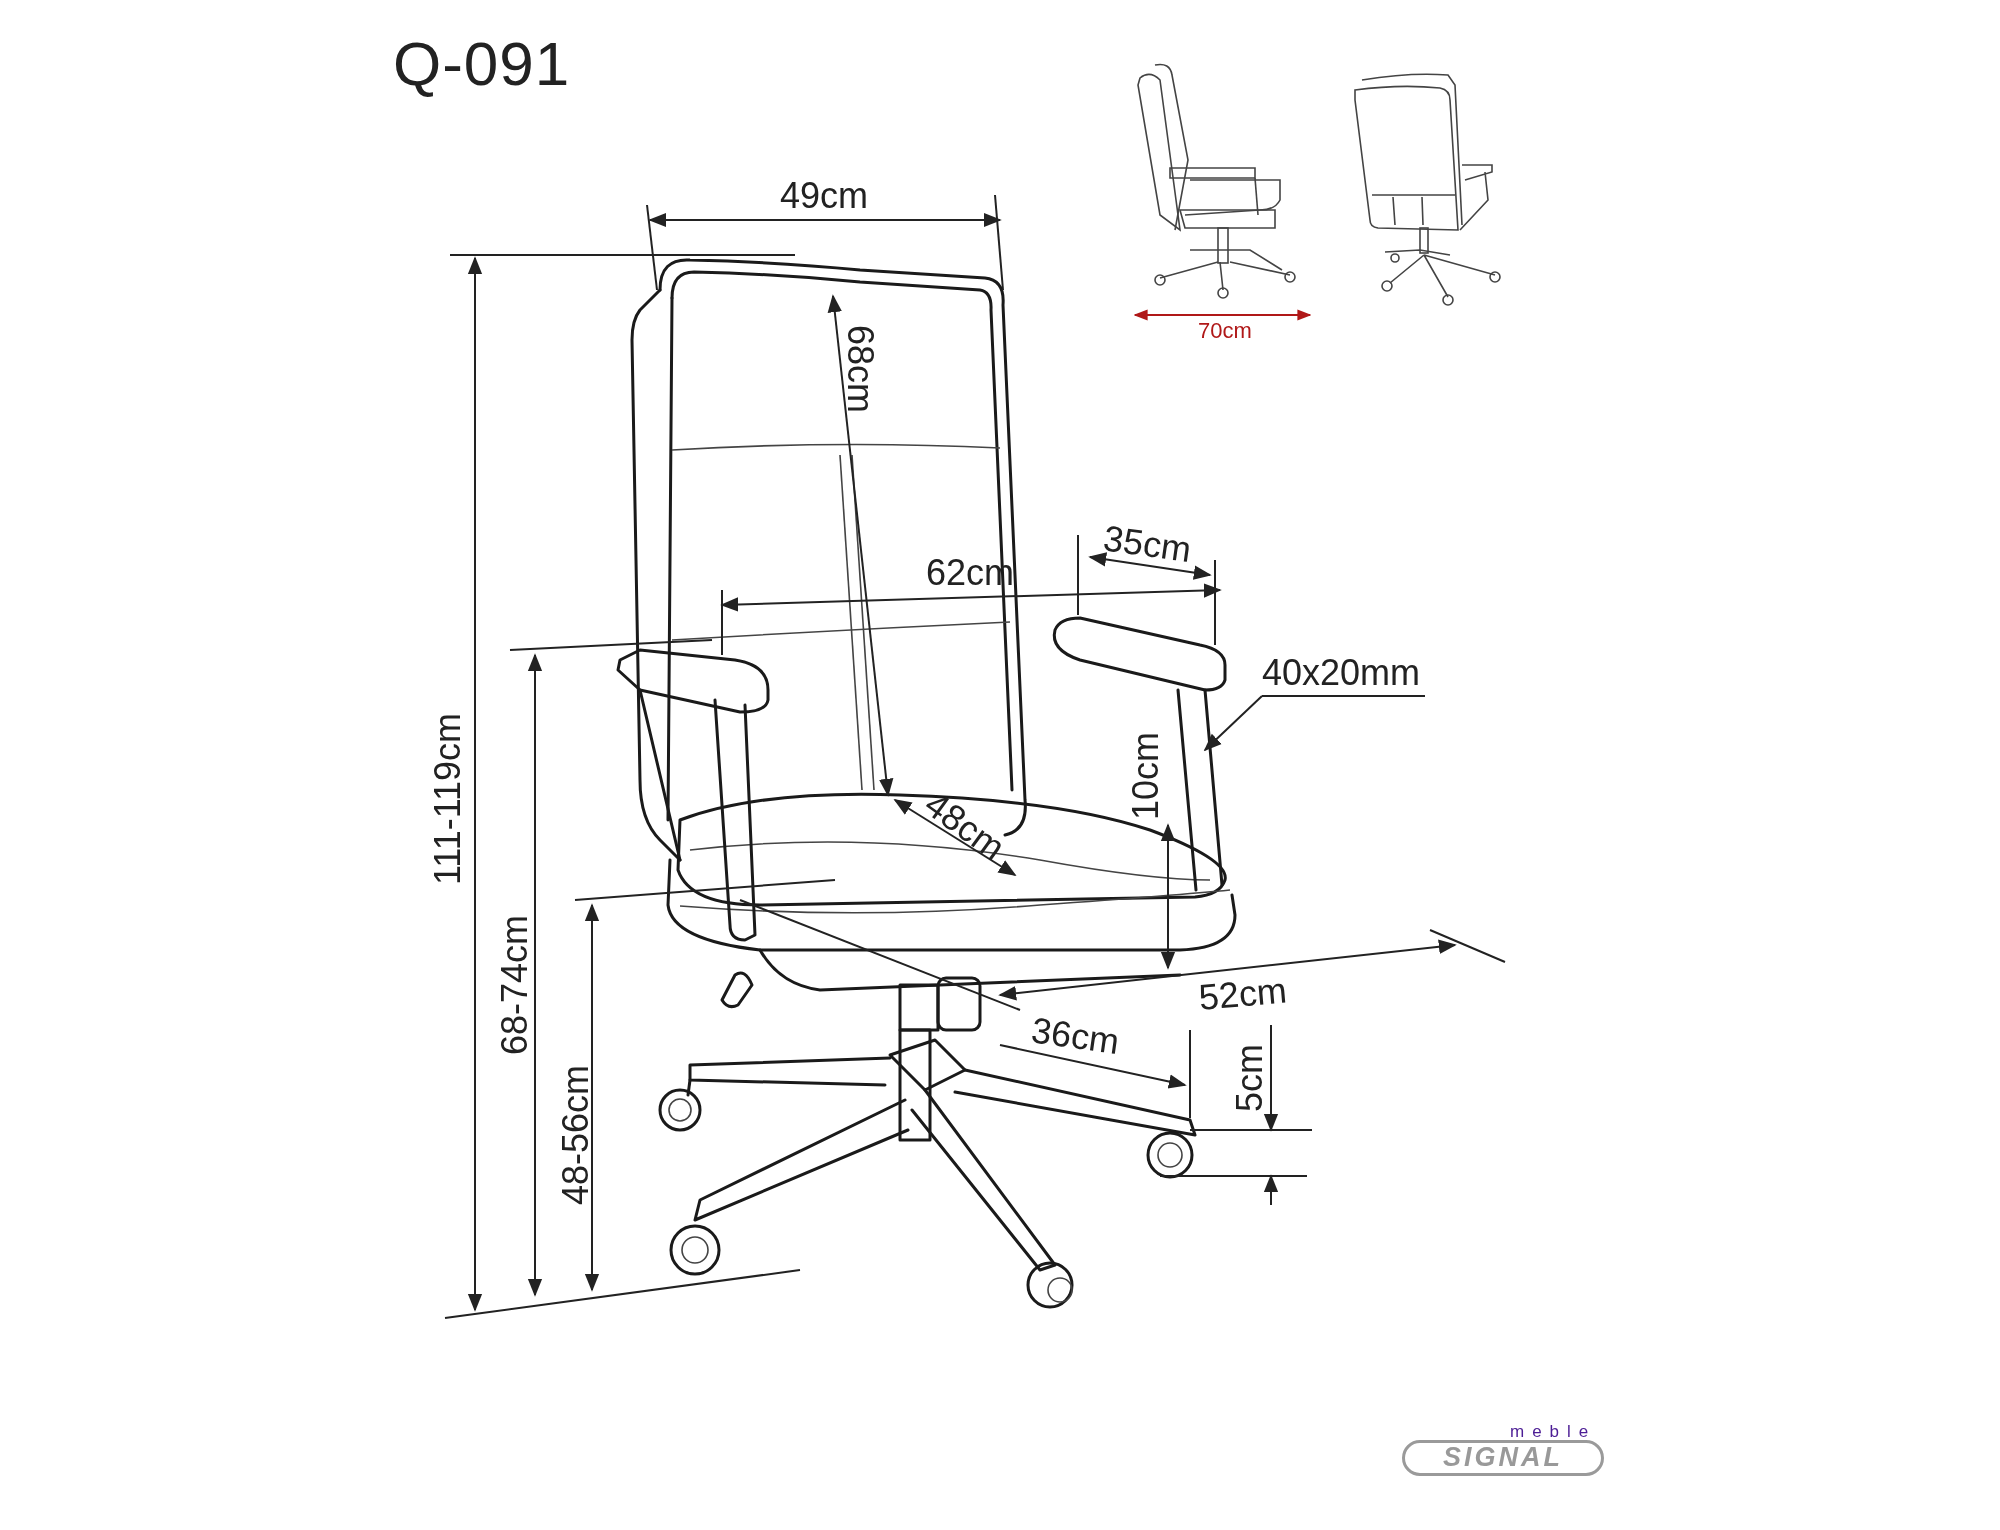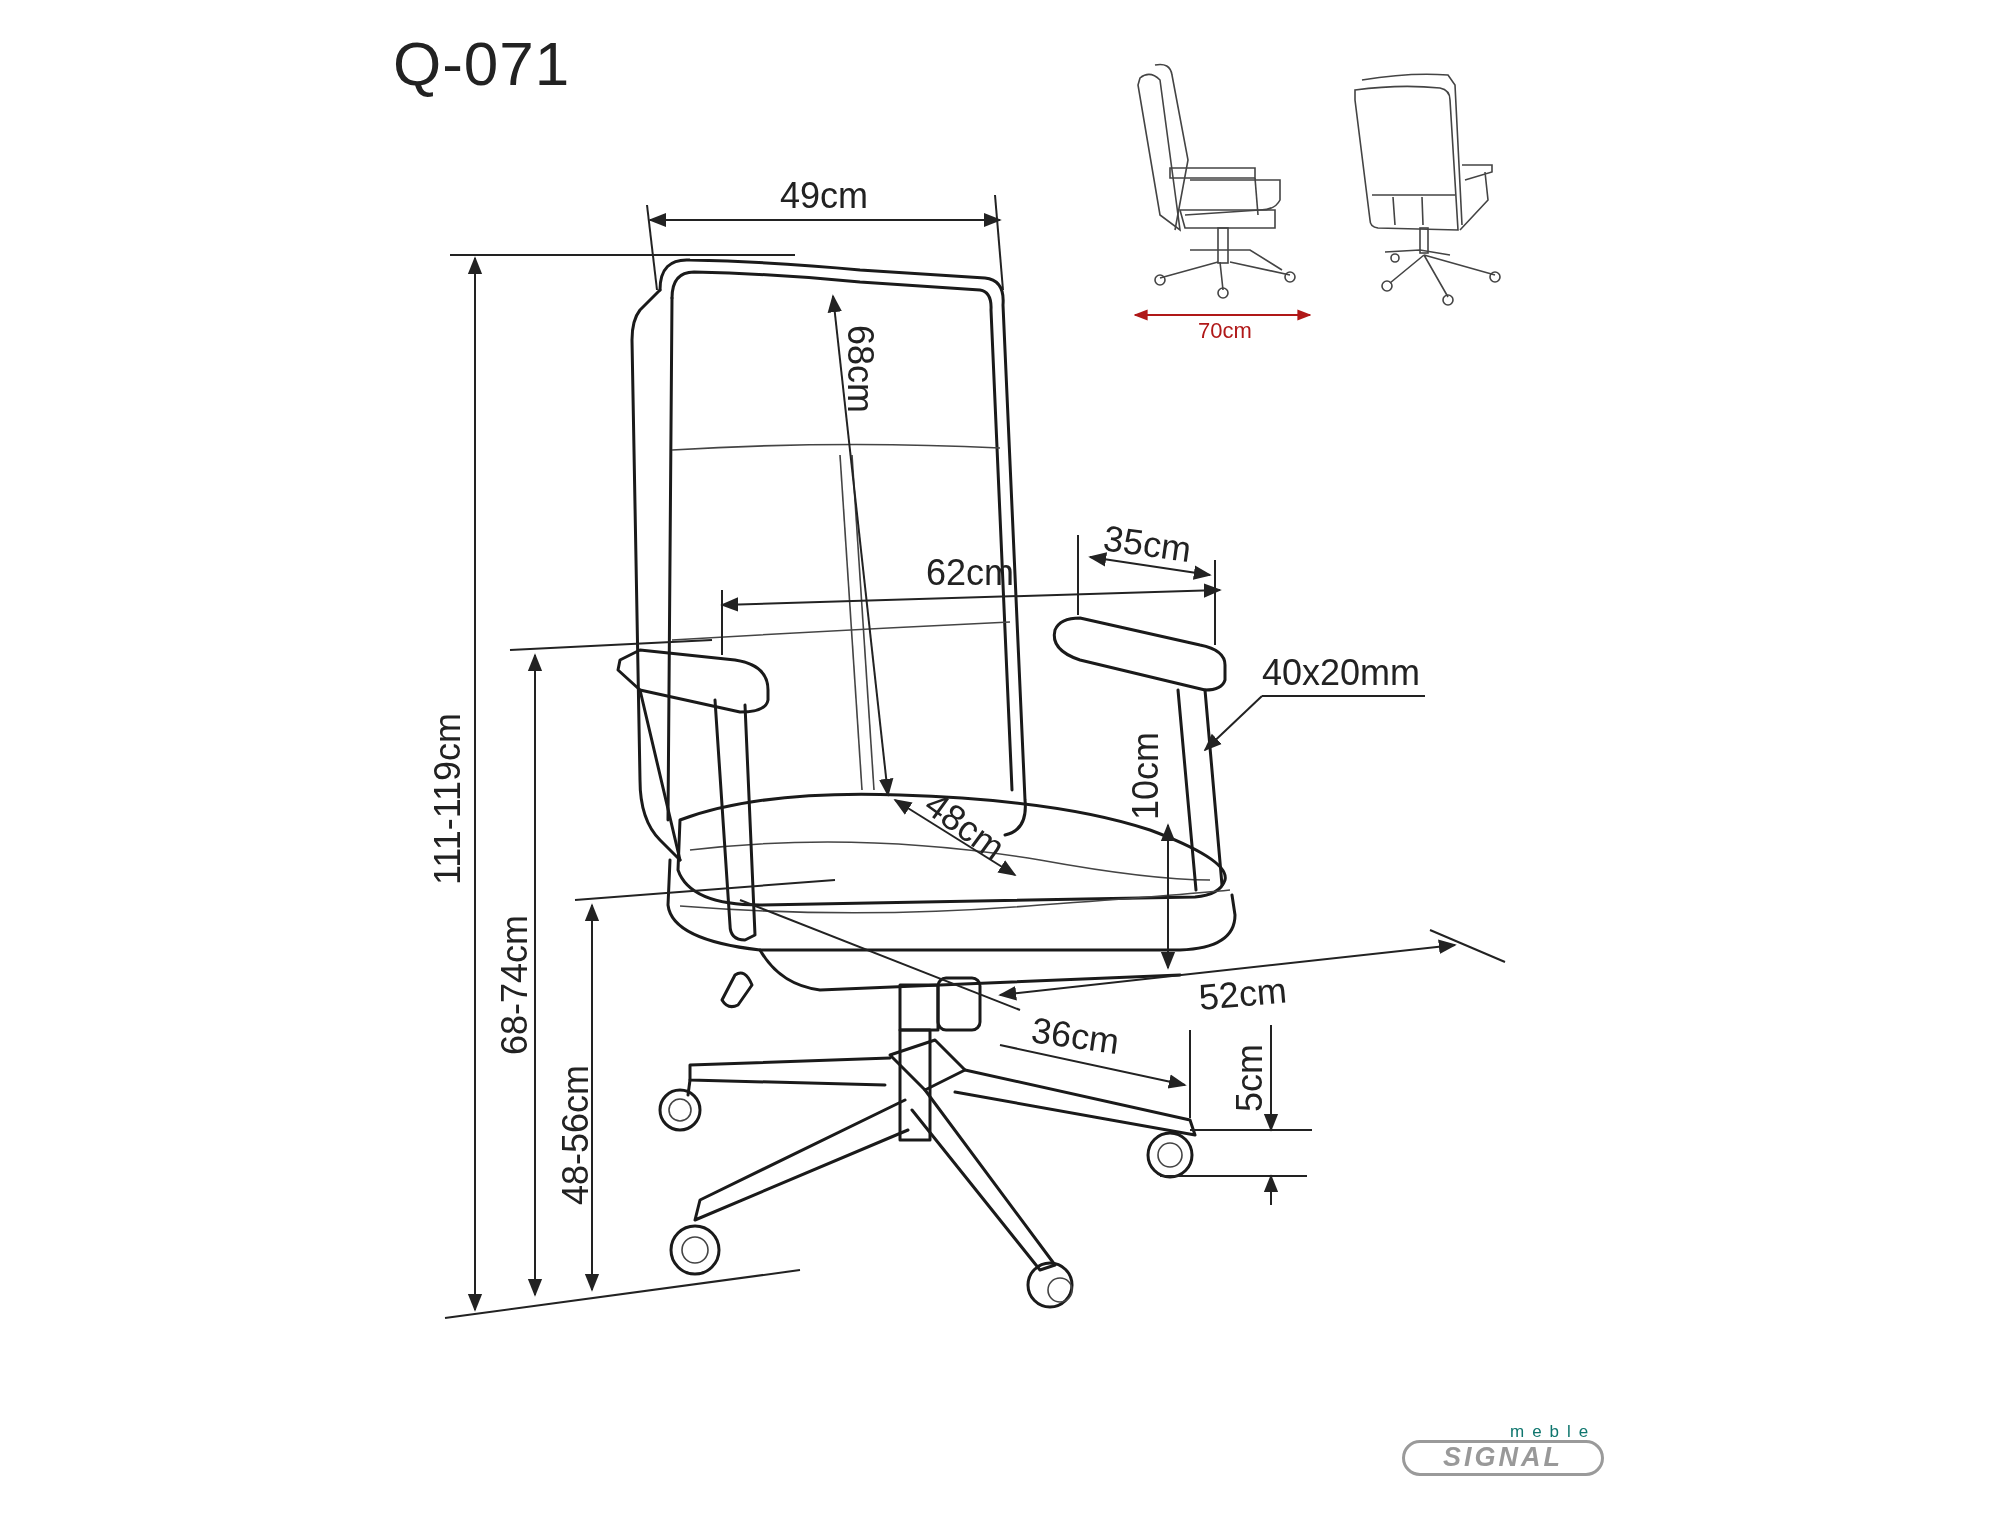--- a/index.html
+++ b/index.html
@@ -12,26 +12,26 @@
   .dim-small { font-family:"Liberation Sans", sans-serif; font-size:22px; fill:#b01818; }
   .ln { stroke:#222; stroke-width:2; fill:none; }
   .thick { stroke:#1a1a1a; stroke-width:3; fill:none; stroke-linejoin:round; stroke-linecap:round; }
   .thin { stroke:#444; stroke-width:1.6; fill:none; }
   .logo { position:absolute; left:1402px; top:1440px; width:202px; height:36px;
           border:3px solid #9a9a9a; border-radius:20px; box-sizing:border-box;
           display:flex; align-items:flex-end; justify-content:center; }
   .logo-text { font-family:"Liberation Sans", sans-serif; font-weight:bold; font-style:italic;
                font-size:27px; color:#999; letter-spacing:3px; }
   .logo-sub { position:absolute; left:1510px; top:1422px; font-family:"Liberation Sans", sans-serif;
-              font-size:17px; color:#0f766e; letter-spacing:8px; }
+              font-size:17px; color:#4c1d95; letter-spacing:8px; }
 </style>
 </head>
 <body>
 
-<div class="title">Q-071</div>
+<div class="title">Q-091</div>
 
 <svg width="2000" height="1530" viewBox="0 0 2000 1530">
   <defs>
     <marker id="ah" viewBox="0 0 10 10" refX="9" refY="5" markerWidth="9" markerHeight="9" orient="auto-start-reverse">
       <path d="M0,1 L10,5 L0,9 z" fill="#222"></path>
     </marker>
     <marker id="ahr" viewBox="0 0 10 10" refX="9" refY="5" markerWidth="7" markerHeight="7" orient="auto-start-reverse">
       <path d="M0,1 L10,5 L0,9 z" fill="#b01818"></path>
     </marker>
   </defs>

